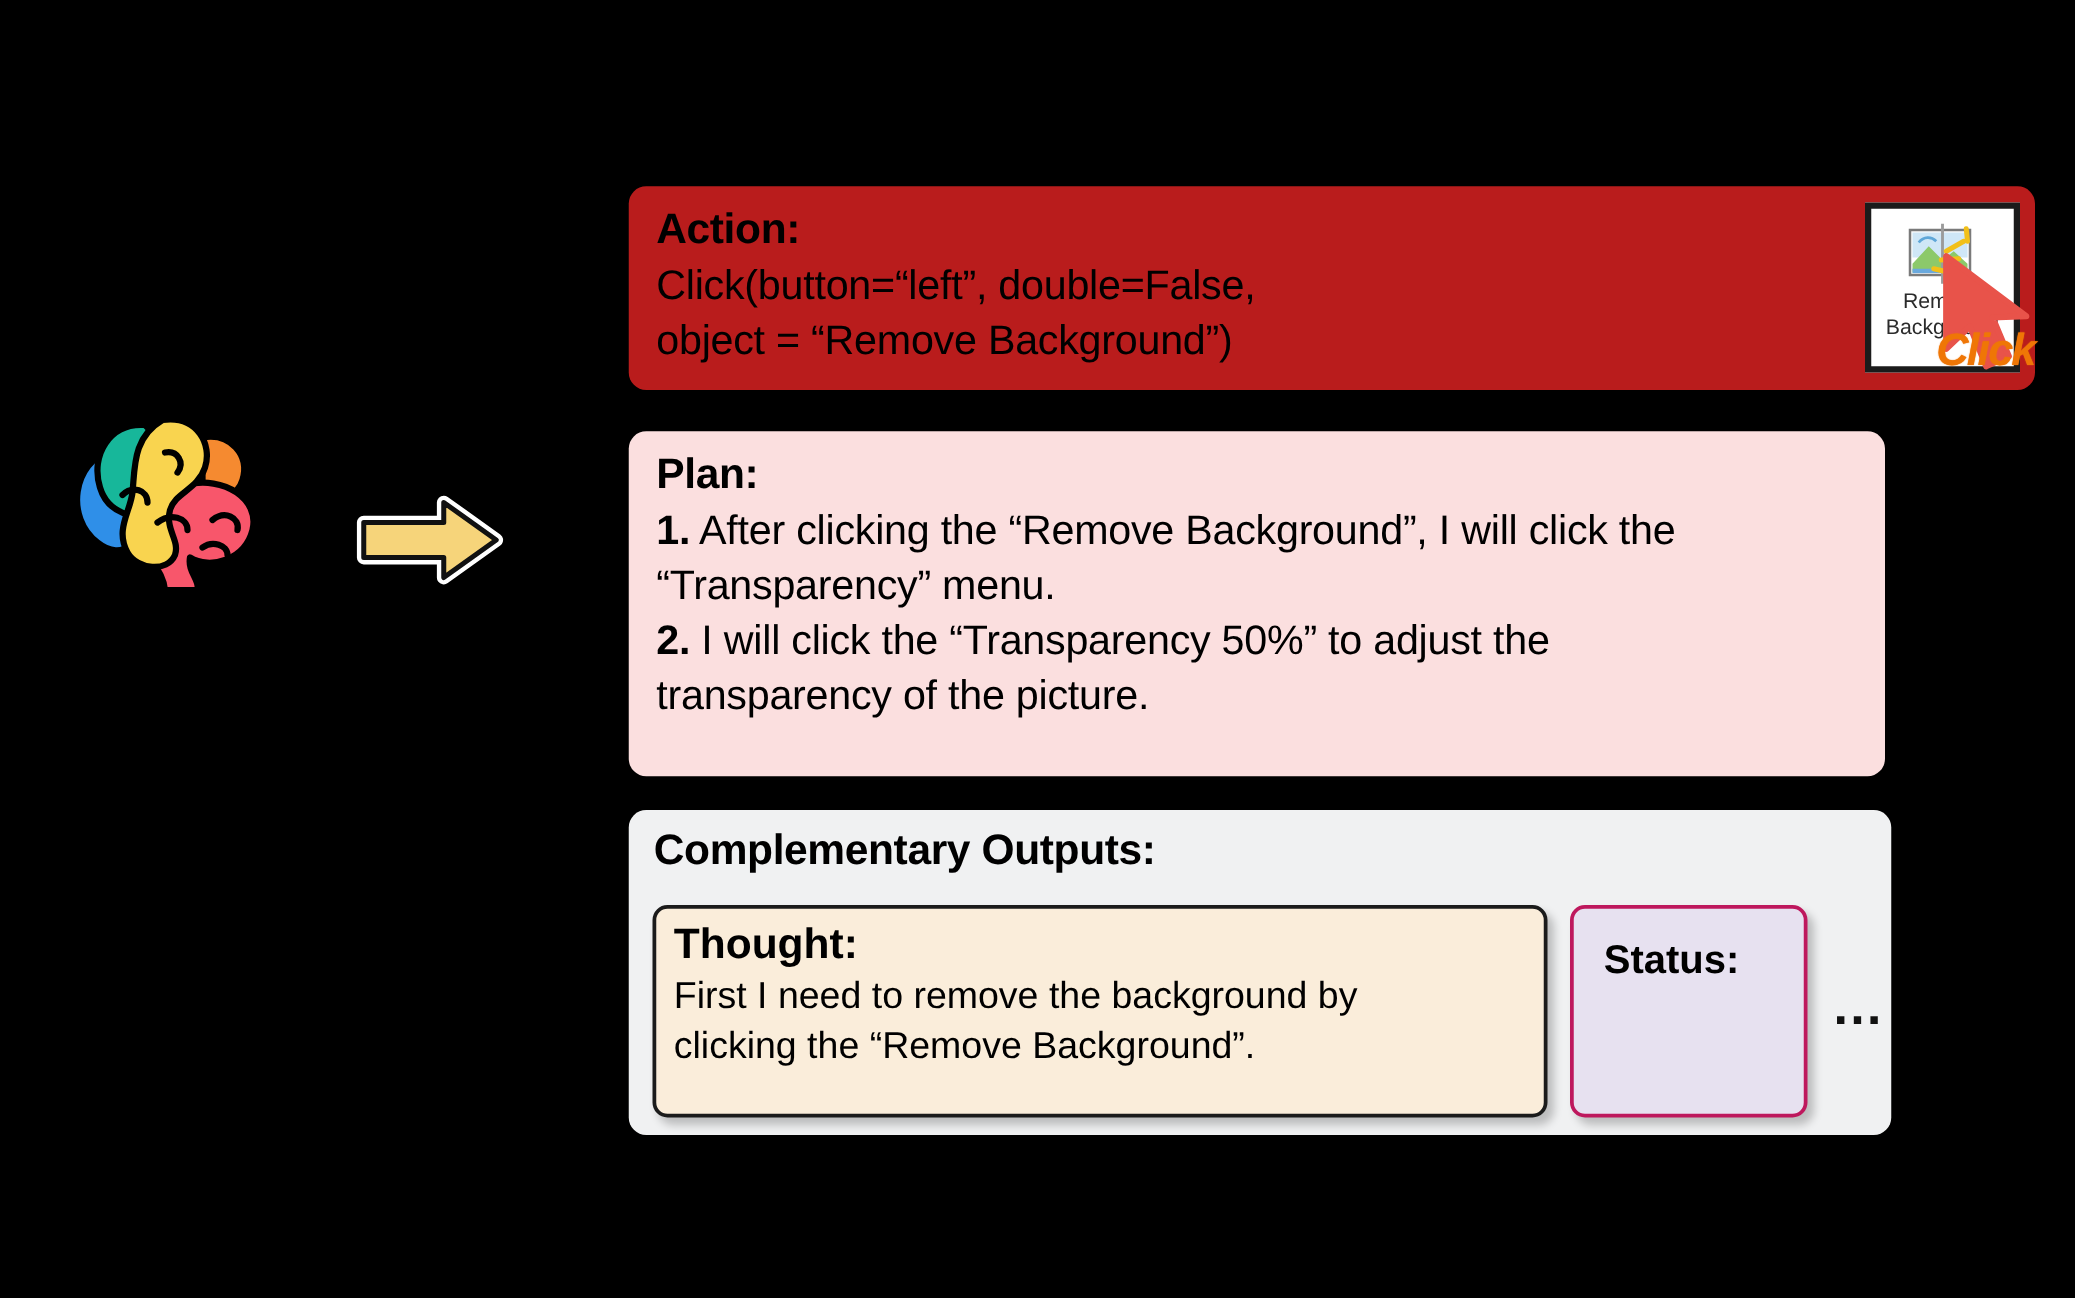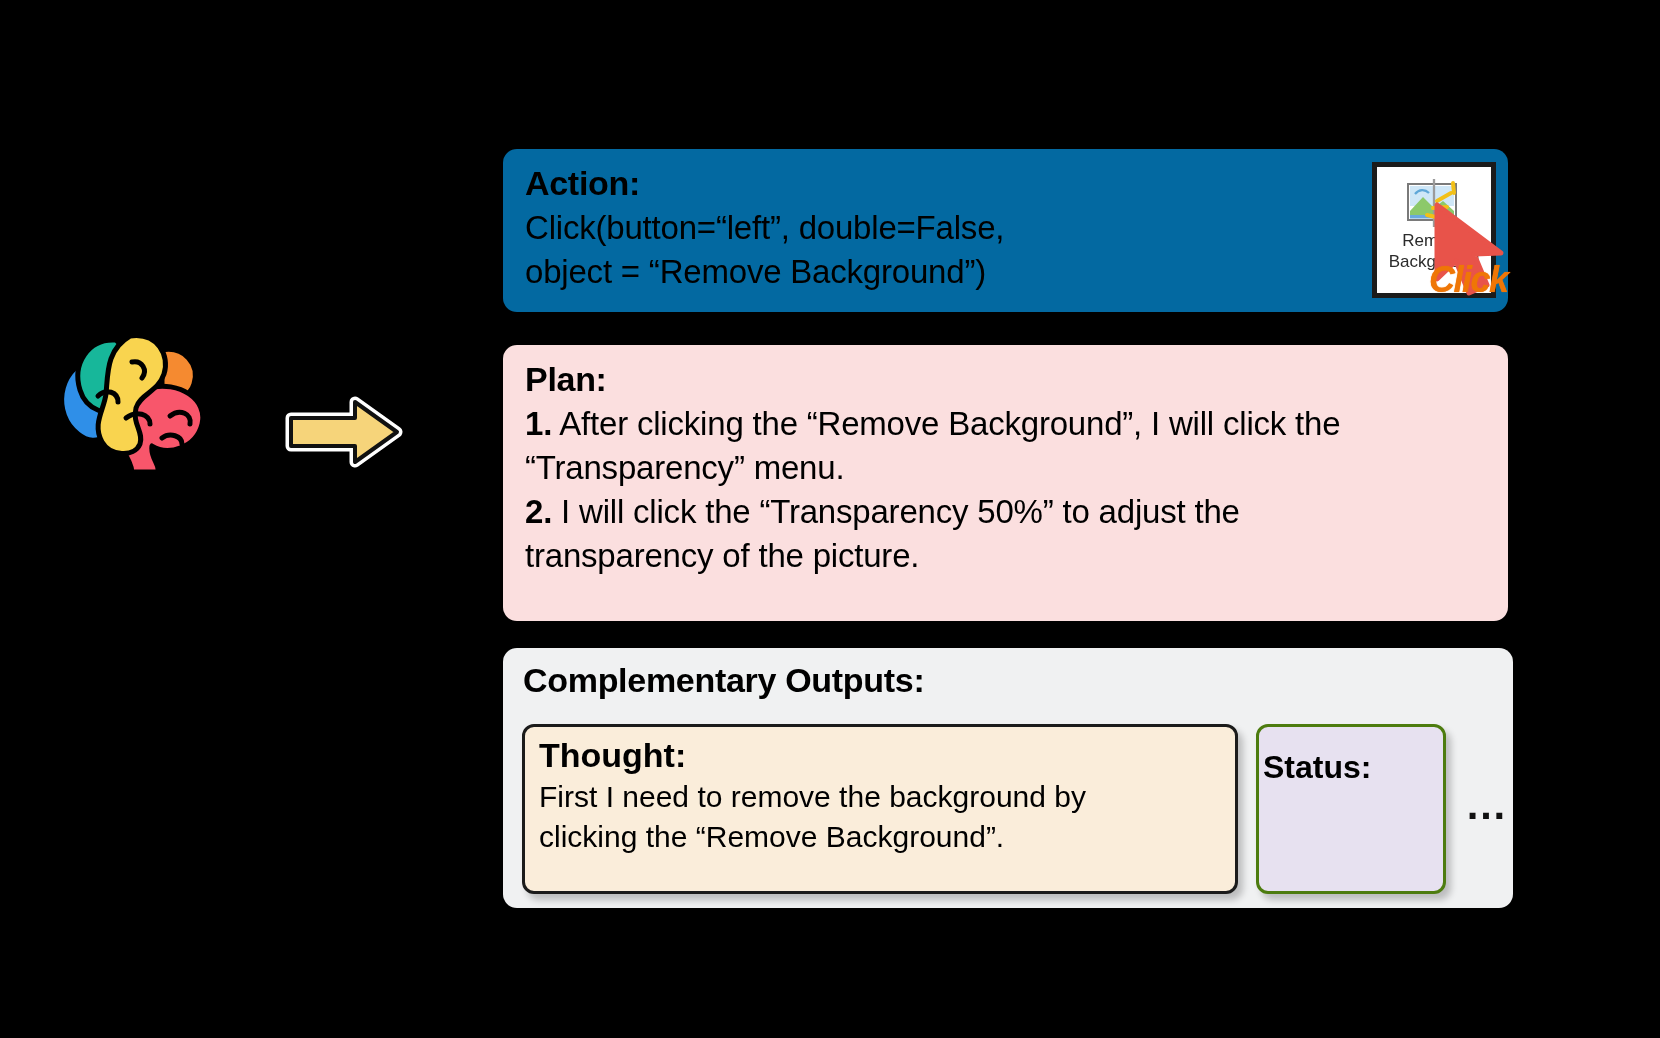--- a/index.html
+++ b/index.html
@@ -34,23 +34,23 @@
 
   
   .card {
     position: absolute;
     border-radius: 14px;
     box-sizing: border-box;
   }
   #action-card {
     left: 503px;
     top: 149px;
-    width: 1005px;
+    width: 1125px;
     height: 163px;
-    background: #0369a1;
+    background: #b91c1c;
     padding: 12px 22px 10px 22px;
   }
   #plan-card {
     left: 503px;
     top: 345px;
     width: 1005px;
     height: 276px;
     background: #fbdfdf;
     padding: 12px 38px 10px 22px;
   }
@@ -145,24 +145,24 @@
     padding: 6px 14px;
     box-shadow: 5px 6px 7px rgba(0,0,0,0.22);
   }
   #status-box {
     position: absolute;
     left: 753px;
     top: 76px;
     width: 190px;
     height: 170px;
     background: #e7e1f0;
-    border: 3px solid #4d7c0f;
+    border: 3px solid #be185d;
     border-radius: 12px;
     box-sizing: border-box;
-    padding: 20px 0 0 4px;
+    padding: 20px 0 0 24px;
     box-shadow: 5px 6px 7px rgba(0,0,0,0.22);
   }
   #ellipsis {
     position: absolute;
     left: 962px;
     top: 136px;
     font-size: 42px;
     font-weight: bold;
     line-height: 1;
     letter-spacing: 2px;

